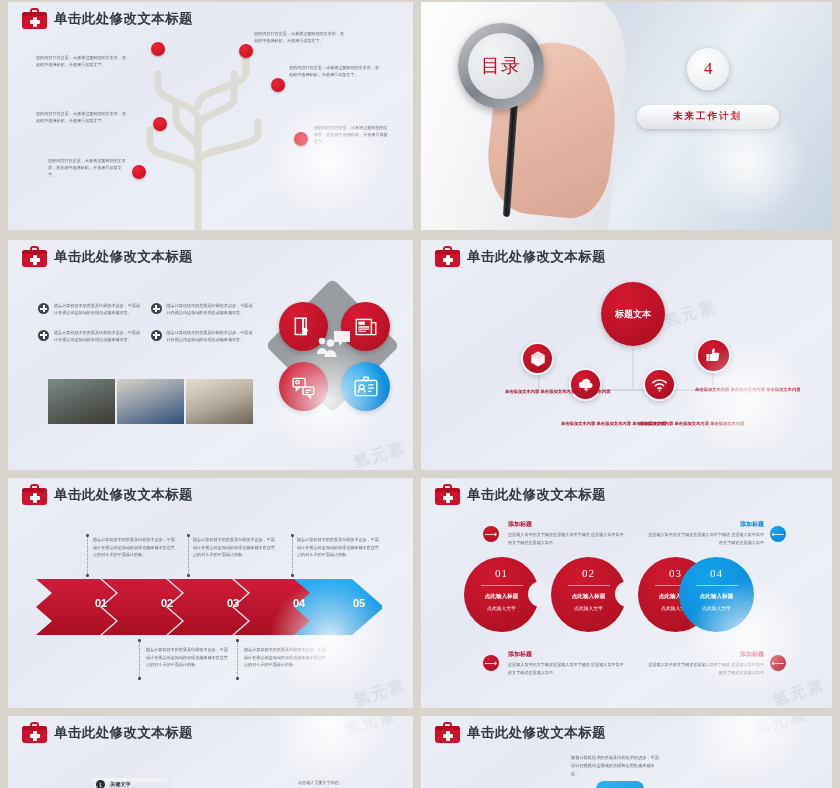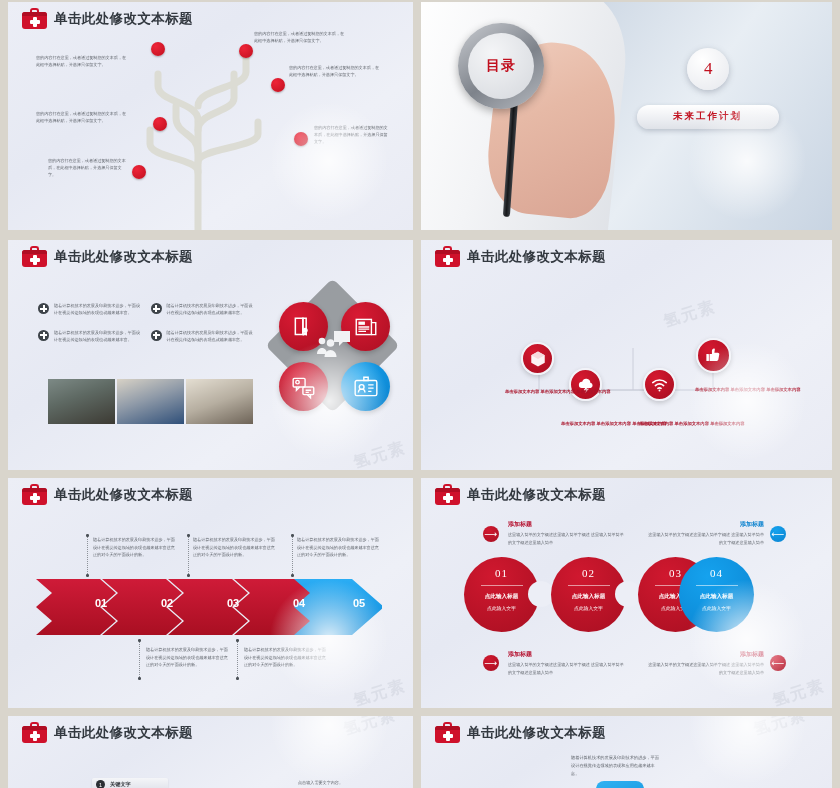--- a/index.html
+++ b/index.html
@@ -164,21 +164,21 @@
   .hand{ position:absolute; left:17%; top:18%; width:30%; height:76%;
     background:linear-gradient(150deg,#f0cdbd 0%,#e6b9a6 40%,#d9a493 100%);
     border-radius:45% 48% 30% 36%; transform:rotate(6deg); }
   .scope-ring{ position:absolute; left:9%; top:9%; width:86px; height:86px; border-radius:50%;
     background:linear-gradient(145deg,#c9ccd1,#7e838b 55%,#b6bac0);
     display:flex; align-items:center; justify-content:center;
     box-shadow:0 3px 9px rgba(0,0,0,.3); }
   .scope-ring .inner{ width:66px; height:66px; border-radius:50%;
     background:radial-gradient(circle at 36% 30%,#f4f5f7,#d5d8dd);
     display:flex; align-items:center; justify-content:center;
-    color:#c1101f; font-size:14px; font-weight:bold; letter-spacing:1px; }
+    color:#c1101f; font-size:19px; font-weight:normal; letter-spacing:1px; }
   .tube{ position:absolute; left:21%; top:42%; width:7px; height:52%;
     background:linear-gradient(90deg,#43474c,#16181b 45%,#3b3f44);
     border-radius:5px; transform:rotate(4deg); }
   .numball{ position:absolute; right:25%; top:20%; width:42px; height:42px; border-radius:50%;
     background:radial-gradient(circle at 36% 28%,#ffffff,#e6e8ed);
     box-shadow:0 2px 6px rgba(80,90,110,.35);
     display:flex; align-items:center; justify-content:center;
     color:#c1101f; font-size:17px; font-family:"Liberation Serif",serif; }
   .tocbar{ position:absolute; right:13%; top:45%; width:142px; height:24px; border-radius:12px;
     background:linear-gradient(180deg,#ffffff,#eceef2 60%,#dfe2e8);
@@ -341,20 +341,21 @@
     <svg class="tree-svg" viewBox="0 0 411 230">
       <g fill="none" stroke="#c8ccd8" stroke-width="0.9">
         <path d="M212 108 L212 150"></path>
         <path d="M212 150 L118 150 L118 120"></path>
         <path d="M212 150 L165 150 L165 145"></path>
         <path d="M212 150 L238 150 L238 145"></path>
         <path d="M212 150 L292 150 L292 118"></path>
       </g>
     </svg>
 
+    <div class="hub">标题文本</div>
 
     <div class="spoke s1">
       <svg width="18" height="18" viewBox="0 0 24 24" fill="#fff">
         <path d="M12 2 3 7v10l9 5 9-5V7z" opacity=".95"></path>
         <path d="M12 2 3 7l9 5 9-5z" fill="#f7dadd"></path>
       </svg>
     </div>
     <div class="spoke s2">
       <svg width="18" height="18" viewBox="0 0 24 24" fill="#fff">
         <path d="M6.5 16a4.2 4.2 0 0 1 .4-8.4A5.6 5.6 0 0 1 17.8 9a3.6 3.6 0 0 1 .4 7z"></path>

